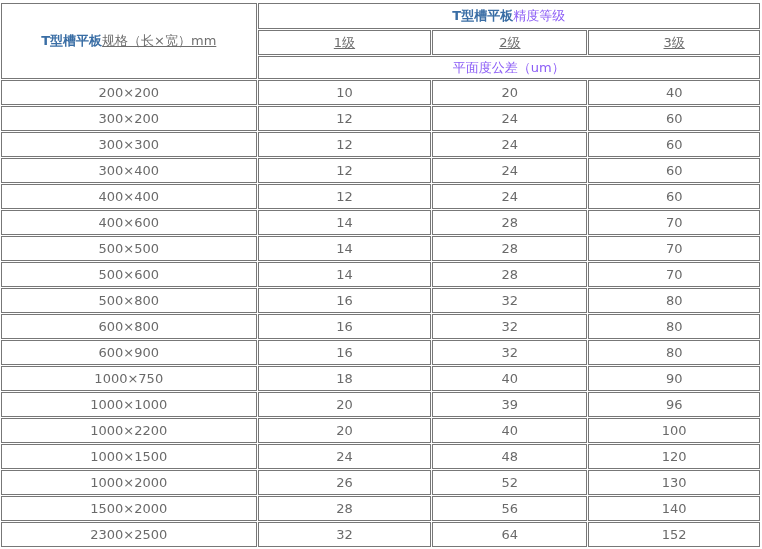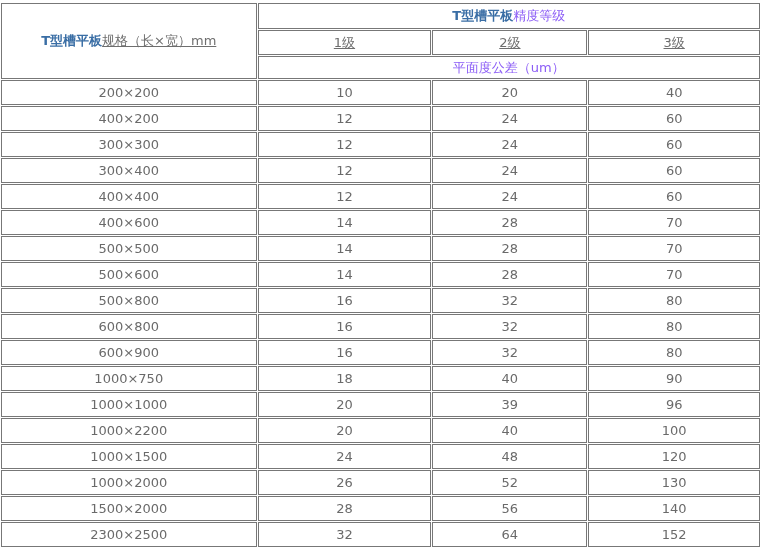--- a/index.html
+++ b/index.html
@@ -66,21 +66,21 @@
         <td colspan="3" class="hdr-dark">平面度公差（um）</td>
       </tr>
 
     <tr class="data-row">
           <td class="spec-cell">200×200</td>
           <td class="val-cell">10</td>
           <td class="val-cell">20</td>
           <td class="val-cell">40</td>
         </tr>
         <tr class="data-row">
-          <td class="spec-cell">400×200</td>
+          <td class="spec-cell">300×200</td>
           <td class="val-cell">12</td>
           <td class="val-cell">24</td>
           <td class="val-cell">60</td>
         </tr>
         <tr class="data-row">
           <td class="spec-cell">300×300</td>
           <td class="val-cell">12</td>
           <td class="val-cell">24</td>
           <td class="val-cell">60</td>
         </tr>

